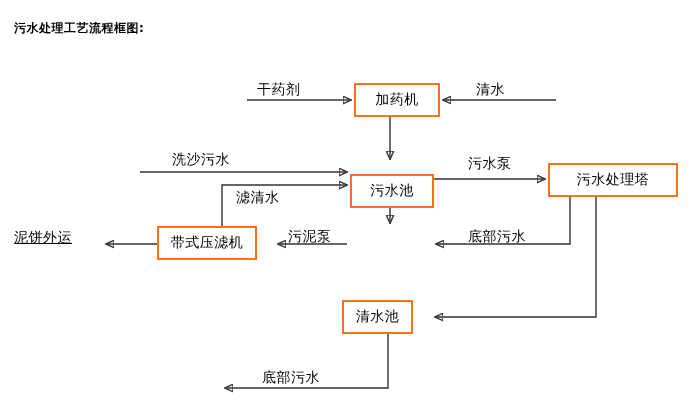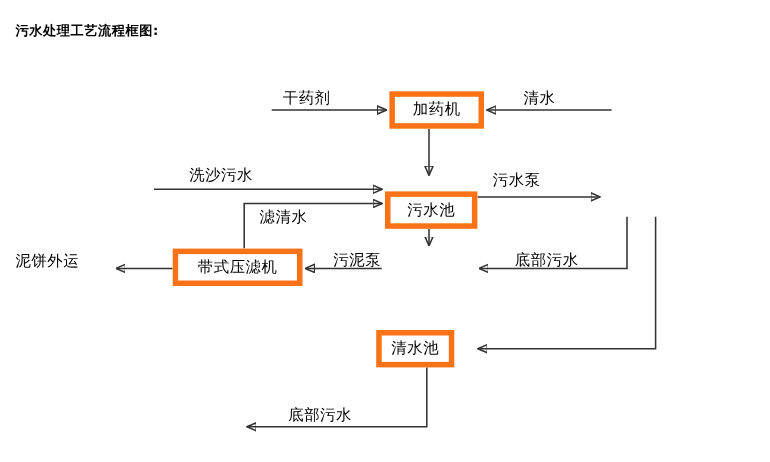--- a/index.html
+++ b/index.html
@@ -25,21 +25,21 @@
     left: 14px;
     top: 20px;
     font-size: 12px;
     font-weight: bold;
     letter-spacing: 0.5px;
     white-space: nowrap;
   }
   .node {
     position: absolute;
     box-sizing: border-box;
-    border: 5px solid #f97316;
+    border: 2px solid #f97316;
     background: #ffffff;
     display: flex;
     align-items: center;
     justify-content: center;
     font-size: 14px;
     white-space: nowrap;
     letter-spacing: 0.5px;
     z-index: 3;
   }
   .edge-label {
@@ -112,41 +112,44 @@
   </svg>
 
   <div class="node" style="left:354px; top:83px; width:86px; height:34px;">
     <span>加药机</span>
   </div>
 
   <div class="node" style="left:350px; top:162px; width:84px; height:34px;margin-top:12px;">
     <span>污水池</span>
   </div>
 
+  <div class="node" style="left:548px; top:163px; width:130px; height:34px;">
+    <span>污水处理塔</span>
+  </div>
 
-  <div class="node" style="left:157px; top:226px; width:118px; height:34px;">
+  <div class="node" style="left:157px; top:226px; width:100px; height:34px;">
     <span>带式压滤机</span>
   </div>
 
 
   <div class="node" style="left:342px; top:300px; width:71px; height:34px;">
     <span>清水池</span>
   </div>
 
   <div class="terminal-label" style="left:257px; top:81px;">干药剂</div>
 
   <div class="terminal-label" style="left:476px; top:81px;text-align:center;">清水</div>
 
   <div class="terminal-label" style="left:172px; top:151px;">洗沙污水</div>
 
-  <div class="terminal-label" style="left:14px; top:229px;">泥饼外运</div>
+  <div class="terminal-label" style="left:14px; top:229px;text-decoration:underline;">泥饼外运</div>
 
   <div class="edge-label" style="left:236px; top:189px;">滤清水</div>
 
-  <div class="edge-label" style="left:448px; top:155px;">污水泵</div>
+  <div class="edge-label" style="left:468px; top:155px;">污水泵</div>
 
-  <div class="edge-label" style="left:288px; top:228px;margin-left:15px;">污泥泵</div>
+  <div class="edge-label" style="left:288px; top:228px;">污泥泵</div>
 
   <div class="edge-label" style="left:468px; top:228px;">底部污水</div>
 
   <div class="edge-label" style="left:262px; top:369px;">底部污水</div>
 
 </div>
 
 </body></html>

